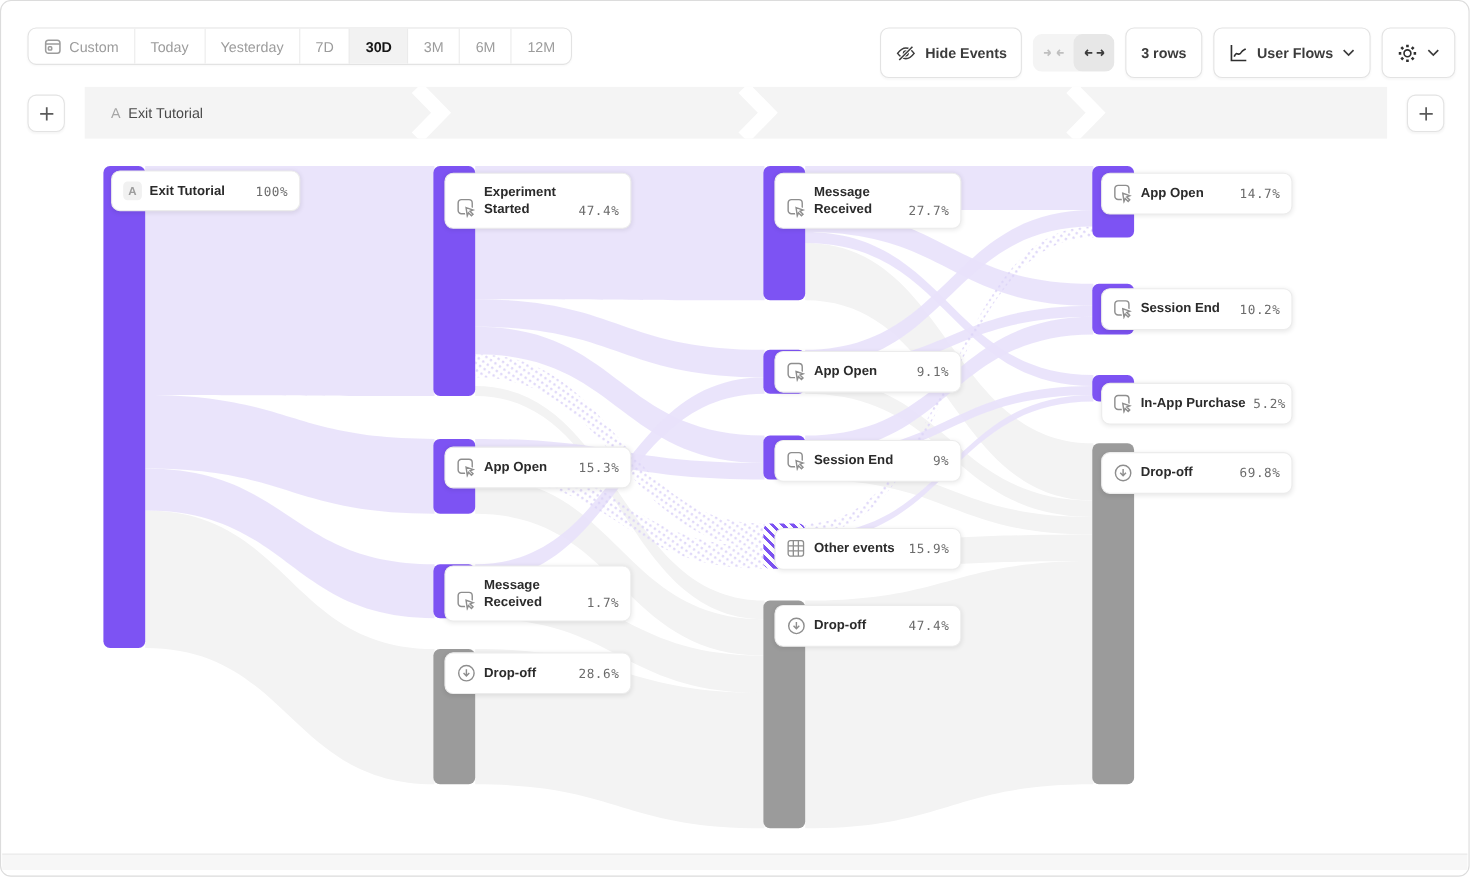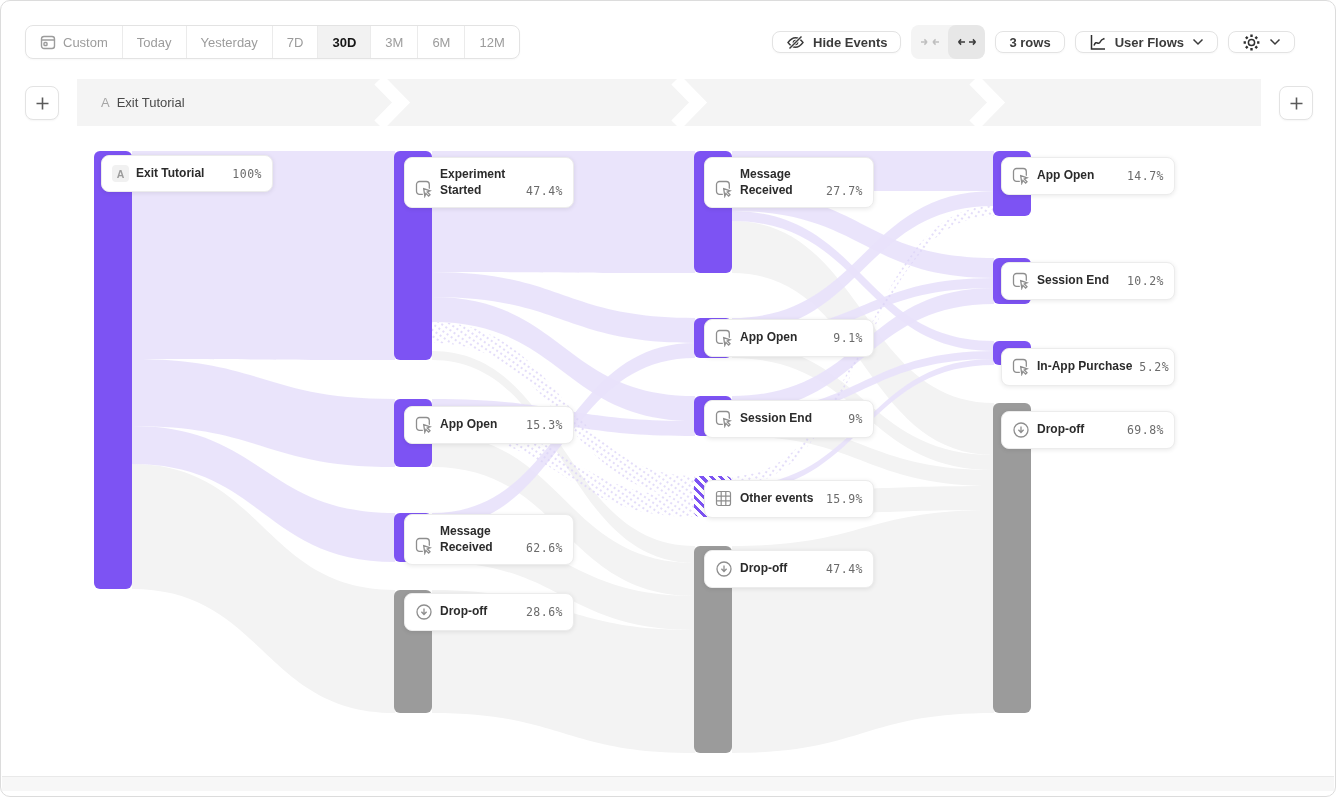--- a/index.html
+++ b/index.html
@@ -1,30 +1,30 @@
 <!DOCTYPE html>
 <html><head>
 <meta charset="utf-8">
 <style>
   * { box-sizing: border-box; margin: 0; padding: 0; }
   html,body { width:1336px; height:797px; background:#fff; font-family:"Liberation Sans", sans-serif; }
   .frame { position:absolute; inset:0; width:1336px; height:797px; background:#fff;
            border:1px solid #DCDCDC; border-radius:10px; overflow:hidden; }
 
   
-  .toolbar { position:absolute; top:24px; left:24px; right:40px; height:34px;
+  .toolbar { position:absolute; top:24px; left:24px; right:12px; height:34px;
              display:flex; justify-content:space-between; align-items:flex-start; }
   .date-group { display:flex; height:34px; border:1px solid #E3E3E3; border-radius:8px;
                 background:#fff; overflow:hidden; box-shadow:0 1px 2px rgba(0,0,0,.03); }
   .seg { display:flex; align-items:center; gap:7px; padding:0 14px; font-size:13px;
          color:#9C9C9C; border-left:1px solid #EBEBEB; cursor:pointer; white-space:nowrap; }
   .seg:first-child { border-left:none; }
   .seg.active { background:#F2F2F2; color:#161616; font-weight:bold; }
   .right-group { display:flex; align-items:center; gap:10px; }
-  .btn { display:flex; align-items:center; gap:8px; height:22px; padding:0 13px;
+  .btn { display:flex; align-items:center; gap:8px; height:46px; padding:0 13px;
          border:1px solid #E3E3E3; border-radius:8px; background:#fff; font-size:13px;
          color:#3B3B3B; font-weight:bold; box-shadow:0 1px 2px rgba(0,0,0,.03); cursor:pointer; }
   .collapse-group { display:flex; height:34px; border-radius:8px; background:#F4F4F4; overflow:hidden; }
   .collapse-group .half { width:37px; display:flex; align-items:center; justify-content:center; cursor:pointer; }
   .collapse-group .half.on { background:#E7E7E7; border-radius:8px; }
 
   
   .plus-btn { position:absolute; width:34px; height:34px; border:1px solid #E3E3E3; border-radius:8px;
               background:#fff; display:flex; align-items:center; justify-content:center;
               box-shadow:0 1px 2px rgba(0,0,0,.04); cursor:pointer; }
@@ -323,21 +323,21 @@
 
     <div class="card two k-c2c">
       <span class="evicon">
         <svg width="18" height="18" viewBox="0 0 18 18" fill="none" stroke="#8E8E8E" stroke-width="1.3">
           <rect x="1.5" y="1.5" width="12.8" height="12.8" rx="3"></rect>
           <path d="M8.7 8.7l6.4 2.2-2.8 1.1 2.7 2.7-1.4 1.4-2.7-2.7-1.1 2.8z" stroke="#fff" stroke-width="3.4"></path>
           <path d="M8.7 8.7l6.4 2.2-2.8 1.1 2.7 2.7-1.4 1.4-2.7-2.7-1.1 2.8z"></path>
         </svg>
       </span>
       <span class="nlabel">Message Received</span>
-      <span class="pct">62.6%</span>
+      <span class="pct">1.7%</span>
     </div>
 
     <div class="card k-c2d">
       <span class="evicon">
         <svg width="18" height="18" viewBox="0 0 18 18" fill="none" stroke="#8E8E8E" stroke-width="1.3">
           <circle cx="9" cy="9" r="7"></circle>
             <path d="M9 5.4v6M6.4 8.8 9 11.5l2.6-2.7"></path>
         </svg>
       </span>
       <span class="nlabel">Drop-off</span>

